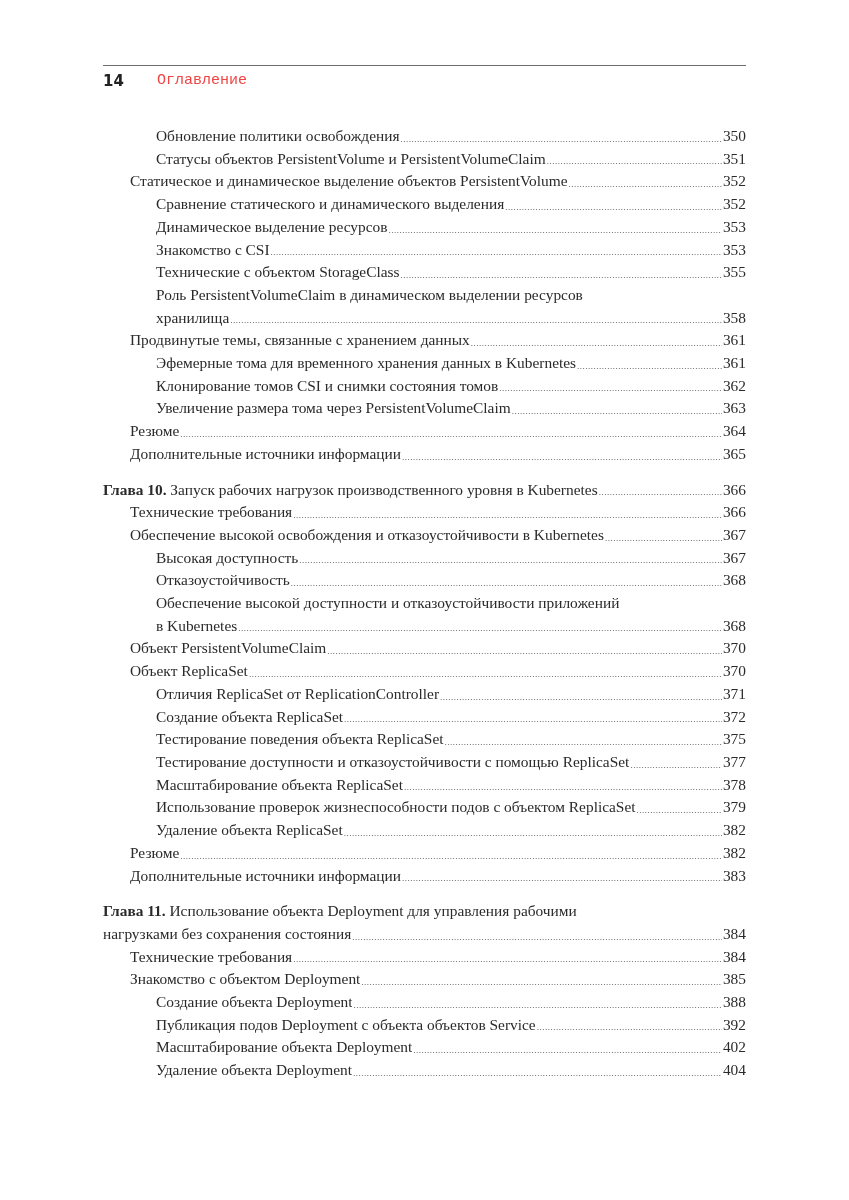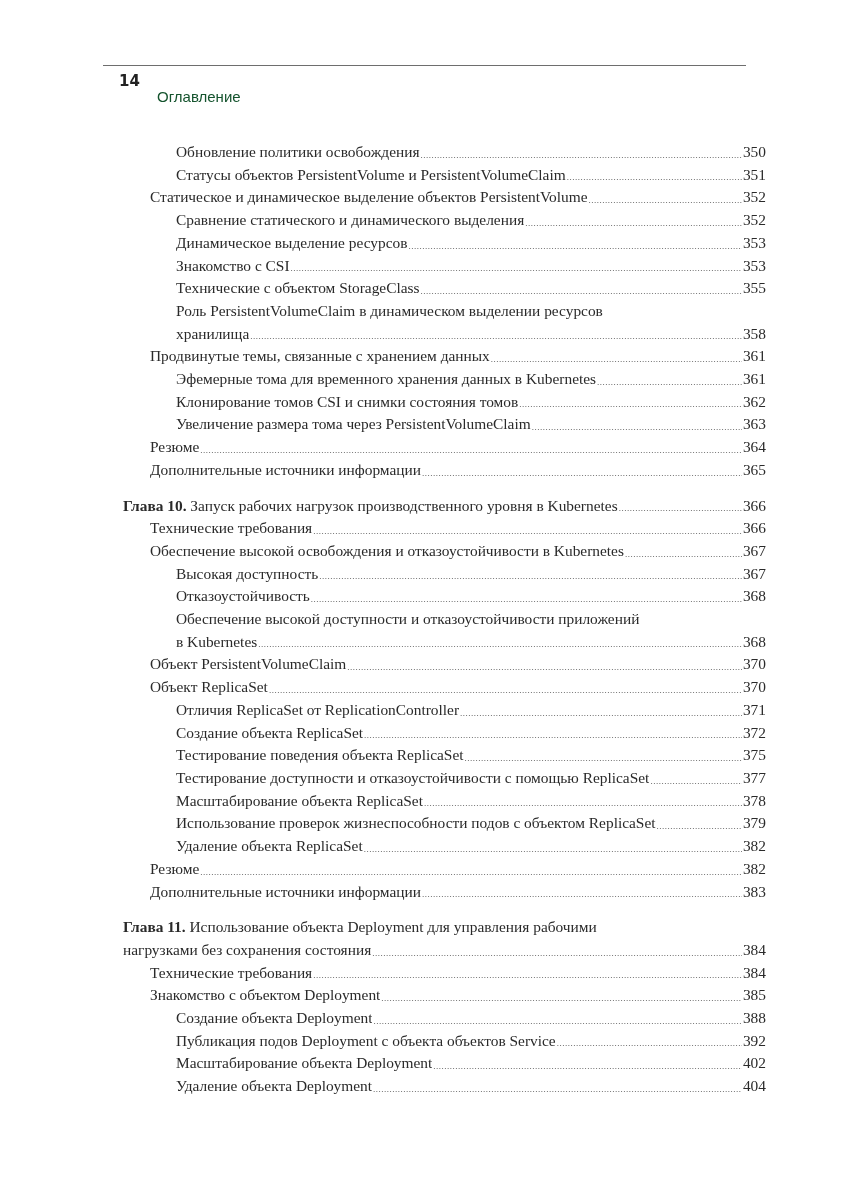--- a/index.html
+++ b/index.html
@@ -1,24 +1,24 @@
 <!DOCTYPE html>
 <html><head>
 <meta charset="utf-8">
 <style>
   html, body { margin: 0; padding: 0; background: #ffffff; }
   body { width: 849px; height: 1200px; position: relative; overflow: hidden;
          font-family: "Liberation Serif", "DejaVu Serif", serif; color: #2a2a2a; }
   .rule { position: absolute; left: 103px; top: 65px; width: 643px; height: 0;
           border-top: 1.5px solid #6e6e6e; }
   .hdr-num { position: absolute; left: 103px; top: 72px; font-family: "DejaVu Sans", sans-serif;
-             font-weight: bold; font-size: 15px; color: #222; margin-left: 16px; }
-  .hdr-title { position: absolute; left: 157px; top: 88px; font-family: Liberation Sans, sans-serif;
-               font-size: 15px; color: #14532d; }
-  .toc { position: absolute; left: 103px; top: 141px; width: 643px; margin-left: 20px; }
+             font-weight: bold; font-size: 15px; color: #222; }
+  .hdr-title { position: absolute; left: 157px; top: 72px; font-family: Liberation Mono, monospace;
+               font-size: 15px; color: #ef4444; }
+  .toc { position: absolute; left: 103px; top: 125px; width: 643px; }
   .entry { display: flex; align-items: flex-end; font-size: 15.4px; line-height: 22.7px; white-space: nowrap; }
   .entry.l1 { padding-left: 27px; }
   .entry.l2 { padding-left: 53px; }
   .entry.l0 { padding-left: 0; }
   .entry .title { flex: 0 1 auto; overflow: hidden; }
   .entry .dots { flex: 1 1 auto; overflow: hidden; margin: 0 1px; height: 22.7px; position: relative; }
   .entry .dots::before { content: "................................................................................................................................................................................................................................"; 
                          position: absolute; left: 0; bottom: 0; font-size: 9px; letter-spacing: 0.5px; line-height: 18px; color: #333; }
   .entry .page { flex: 0 0 auto; text-align: right; }
   .wrapped { font-size: 15.4px; line-height: 22.7px; white-space: nowrap; }

